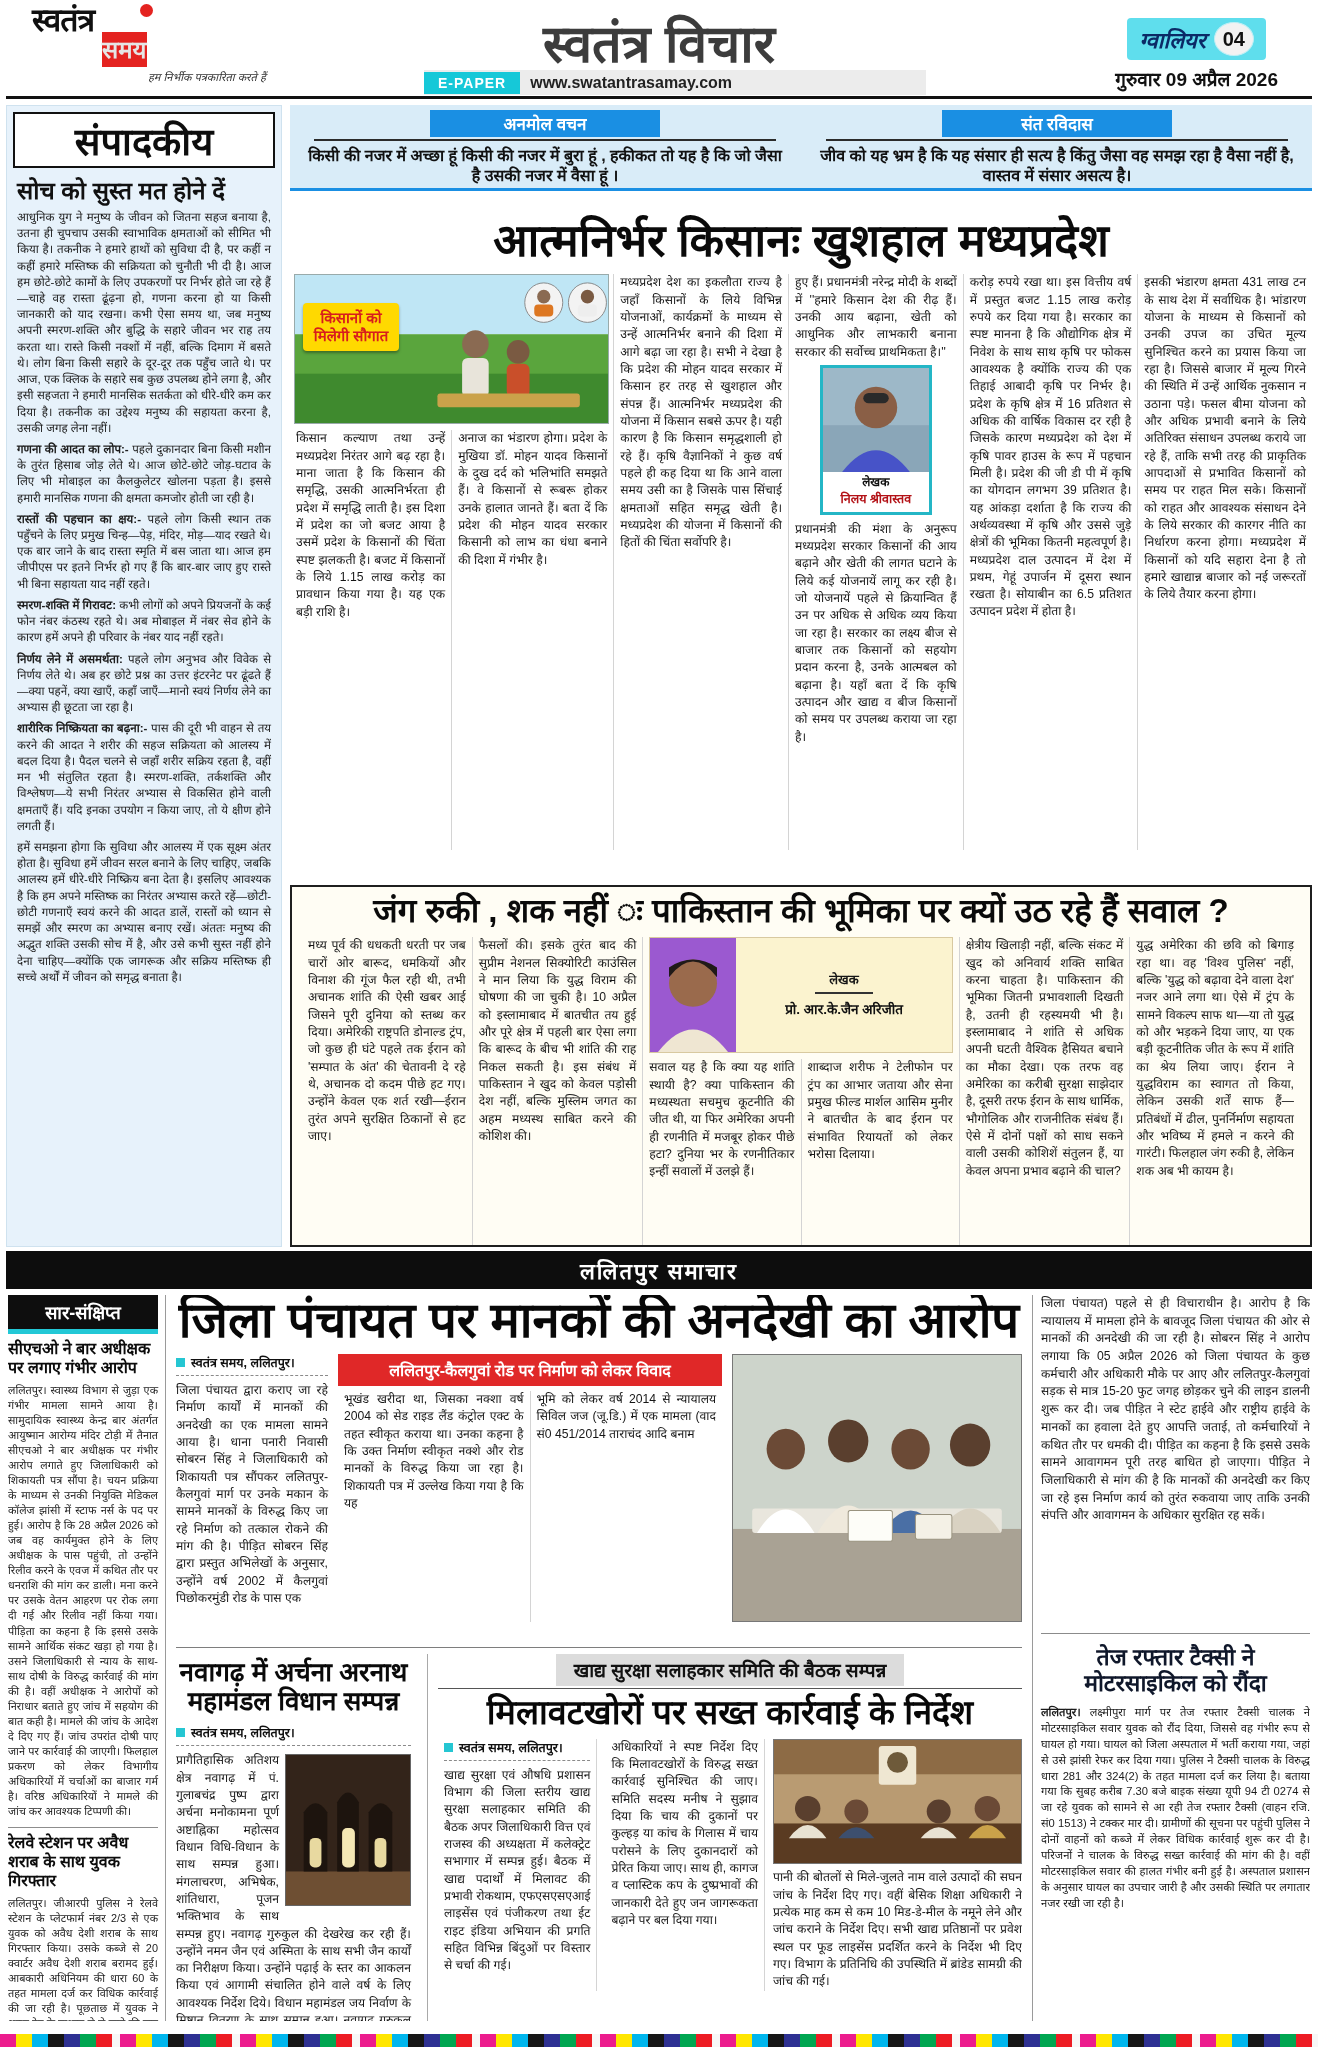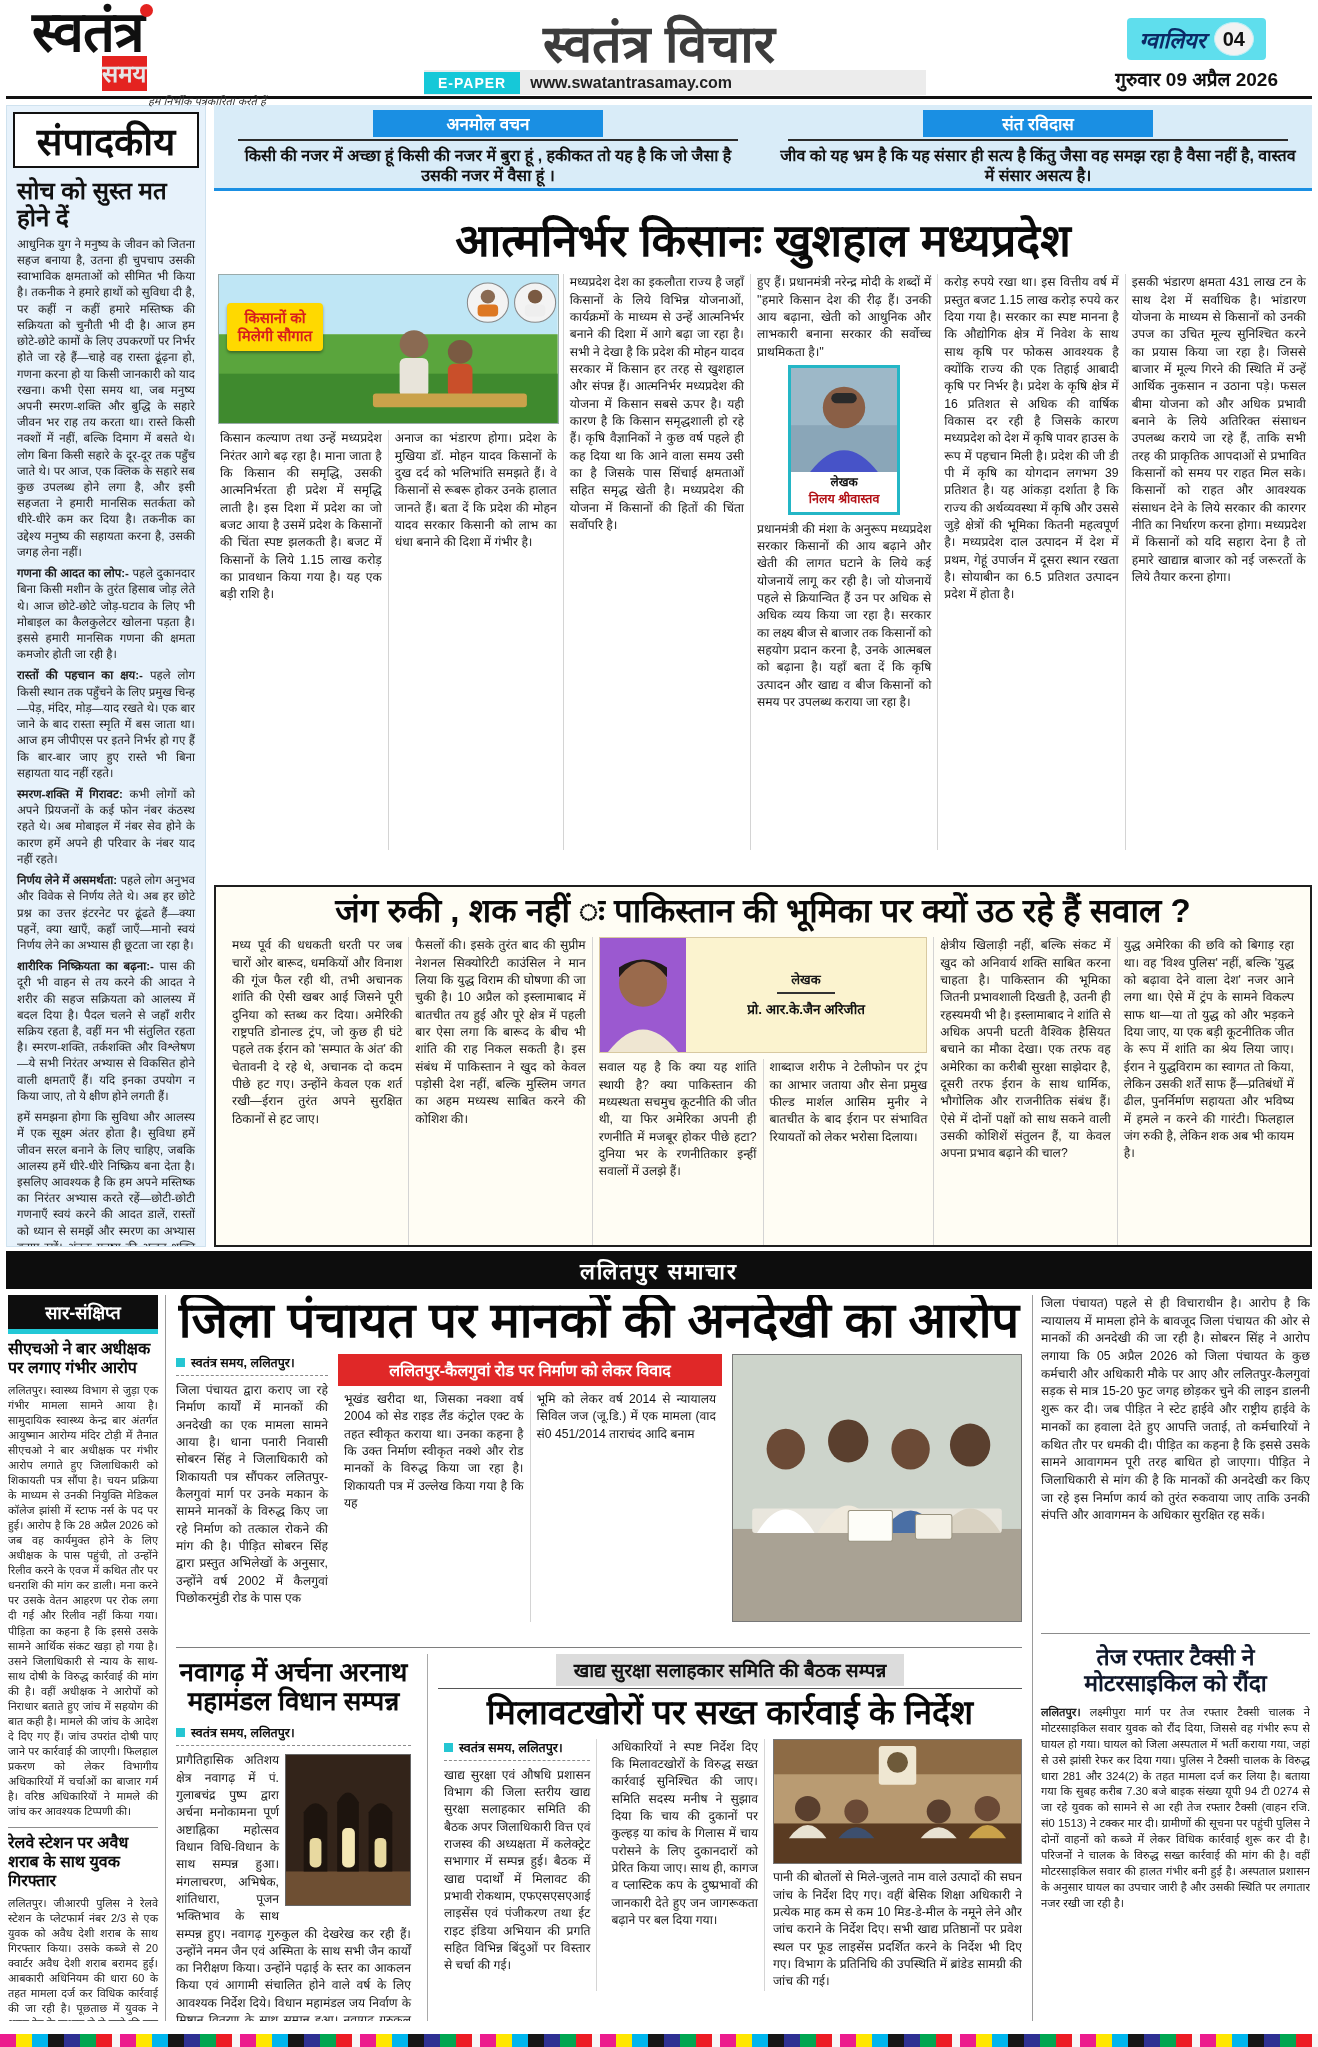--- a/index.html
+++ b/index.html
@@ -3,37 +3,37 @@
 <meta charset="utf-8">
 <style>
   * { margin:0; padding:0; box-sizing:border-box; }
   html,body { background:#e9e9e9; }
   body { font-family:"Liberation Sans","DejaVu Sans",sans-serif; }
   .page { position:relative; width:1318px; height:2047px; background:#fff; margin:0 auto; overflow:hidden; }
 
   
   .hdr { position:relative; height:99px; margin:0 6px; border-bottom:3px solid #111; }
   .logo { position:absolute; left:26px; top:4px; width:215px; }
-  .logo-top { font-size:56px; font-weight:900; color:#101010; line-height:1.0; letter-spacing:-1px; position:relative; }
+  .logo-top { font-size:32px; font-weight:900; color:#101010; line-height:1.0; letter-spacing:-1px; position:relative; }
   .logo-dot { position:absolute; left:108px; top:0px; width:13px; height:13px; border-radius:50%; background:#e42320; }
   .logo-sub { display:inline-block; background:#e42320; color:#e5e5e5; font-weight:900; font-size:24px; padding:0 0 2px; margin-left:70px; margin-top:-4px; }
   .tagline { font-size:11px; font-style:italic; color:#333; margin-left:116px; margin-top:2px; white-space:nowrap; }
   .paper-title { position:absolute; left:50%; transform:translateX(-50%); top:6px; font-size:52px; font-weight:900; color:#3c3c3c; white-space:nowrap; }
   .epaper-bar { position:absolute; left:418px; top:70px; width:502px; height:25px; background:#ececec; display:flex; align-items:center; }
   .epaper-chip { background:#16c8d8; color:#fff; font-weight:900; font-size:14px; padding:3px 14px; letter-spacing:1px; }
   .site-url { font-size:16px; font-weight:700; color:#222; padding-left:10px; }
   .edition-wrap { position:absolute; right:34px; top:18px; text-align:center; }
   .edition-badge { display:inline-flex; align-items:center; gap:8px; background:#5fdeed; padding:4px 12px; border-radius:4px; }
   .edition-name { color:#0b2a66; font-weight:900; font-size:22px; font-style:italic; }
   .edition-num { background:#f2f2f2; border:1px solid #bfeff5; border-radius:50%; width:40px; height:34px; display:flex; align-items:center; justify-content:center; font-size:20px; font-weight:900; color:#111; }
   .edition-date { font-size:19px; font-weight:900; color:#111; margin-top:6px; white-space:nowrap; }
 
   
   .top-main { display:flex; gap:8px; padding:6px 6px 4px; height:1152px; }
-  .editorial { width:200px; flex:none; background:#e7f2fb; overflow:hidden; border:1px solid #cfe2ef; }
+  .editorial { width:276px; flex:none; background:#e7f2fb; overflow:hidden; border:1px solid #cfe2ef; }
   .ed-label { border:2px solid #111; background:#fff; margin:6px 6px 4px; text-align:center; font-size:38px; font-weight:900; color:#0d0d0d; }
   .ed-head { font-size:24px; font-weight:900; color:#111; padding:6px 10px 4px; line-height:1.12; }
   .ed-p { font-size:11.6px; line-height:1.40; text-align:justify; color:#1c1c1c; padding:0 10px; margin-bottom:5px; }
   .ed-p b { font-weight:900; }
 
   .center-top { flex:1; min-width:0; display:flex; flex-direction:column; gap:24px; }
   .quotes { height:86px; background:#d9ecf8; border-bottom:3px solid #1a8fe3; display:flex; gap:34px; padding:5px 16px 4px; }
   .qbox { flex:1; min-width:0; }
   .qchip { display:block; width:230px; margin:0 auto; background:#1a8fe3; color:#fff; font-weight:900; font-size:17px; text-align:center; padding:2px 0; }
   .qrule { border-top:2px solid #2b2b2b; margin:2px 8px 5px; }

